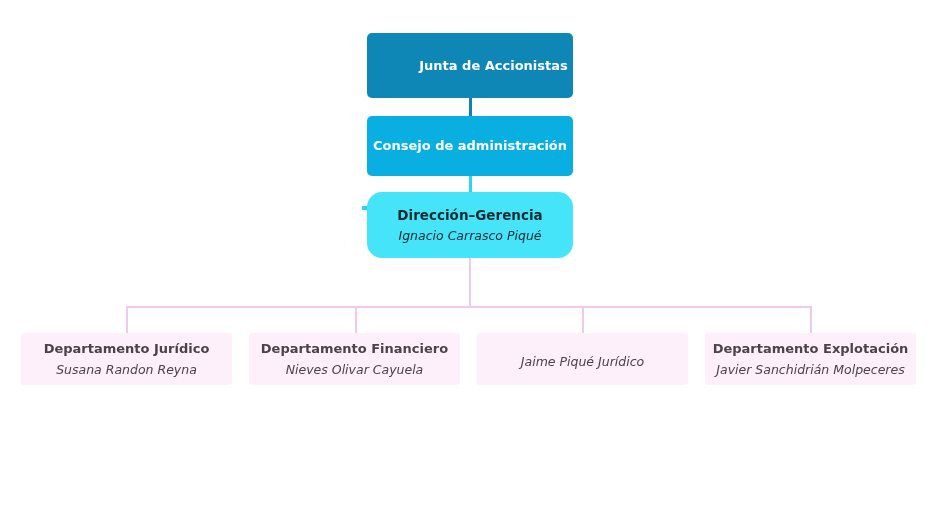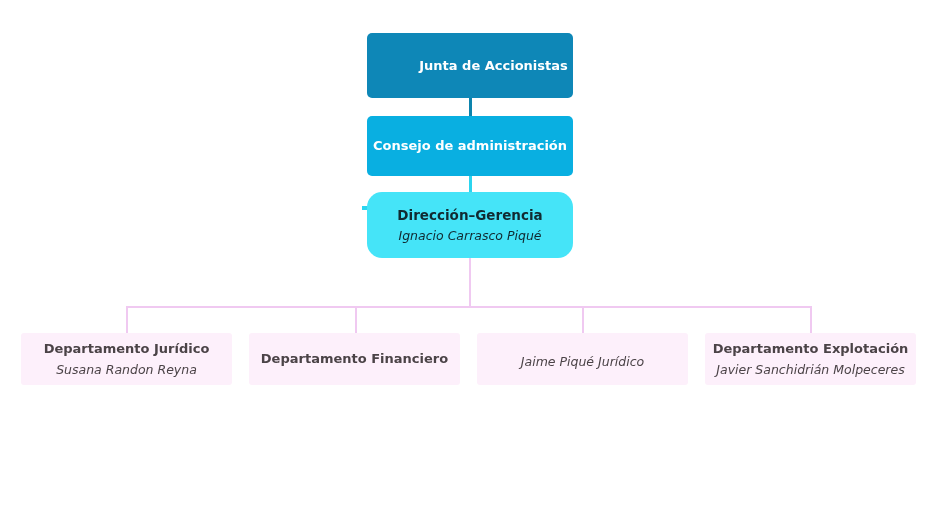--- a/index.html
+++ b/index.html
@@ -148,20 +148,21 @@
   <div class="conn v-pink-drop drop2"></div>
   <div class="conn v-pink-drop drop3"></div>
 
   <div class="node dept d0">
     <div class="dept-title">Departamento Jurídico</div>
     <div class="dept-name">Susana Randon Reyna</div>
   </div>
 
   <div class="node dept d1">
     <div class="dept-title">Departamento Financiero</div>
+    <div class="dept-name">Nieves Olivar Cayuela</div>
   </div>
 
   <div class="node dept d2">
     <div class="dept-name">Jaime Piqué Jurídico</div>
   </div>
 
   <div class="node dept d3">
     <div class="dept-title">Departamento Explotación</div>
     <div class="dept-name">Javier Sanchidrián Molpeceres</div>
   </div>

